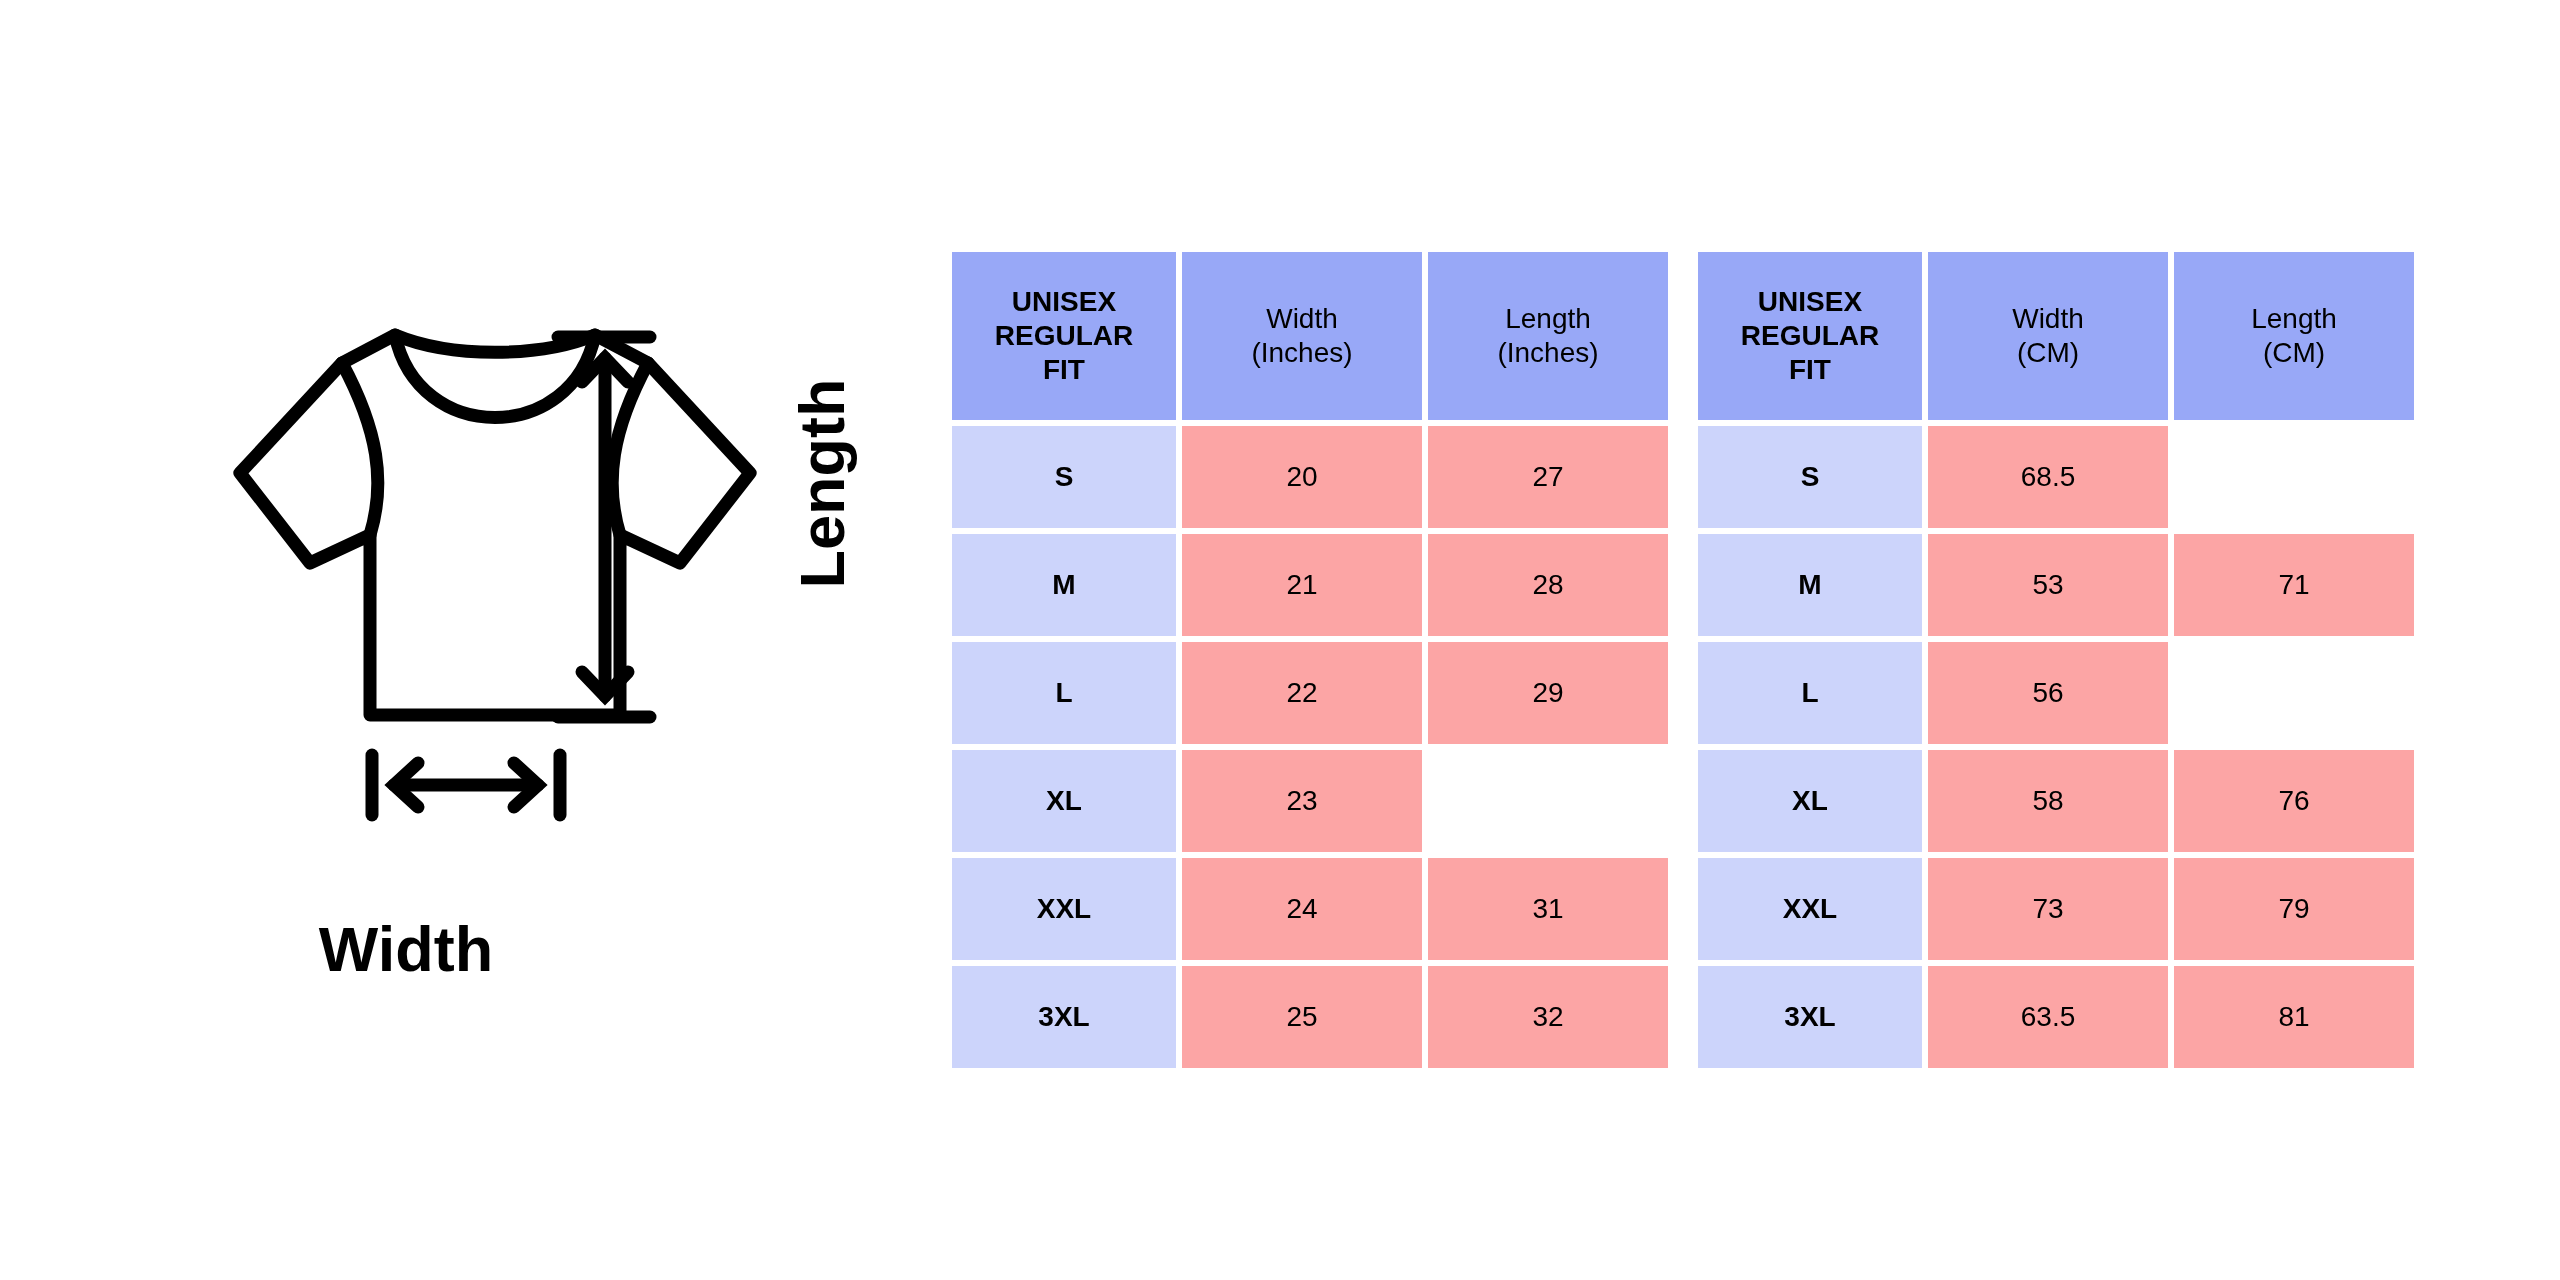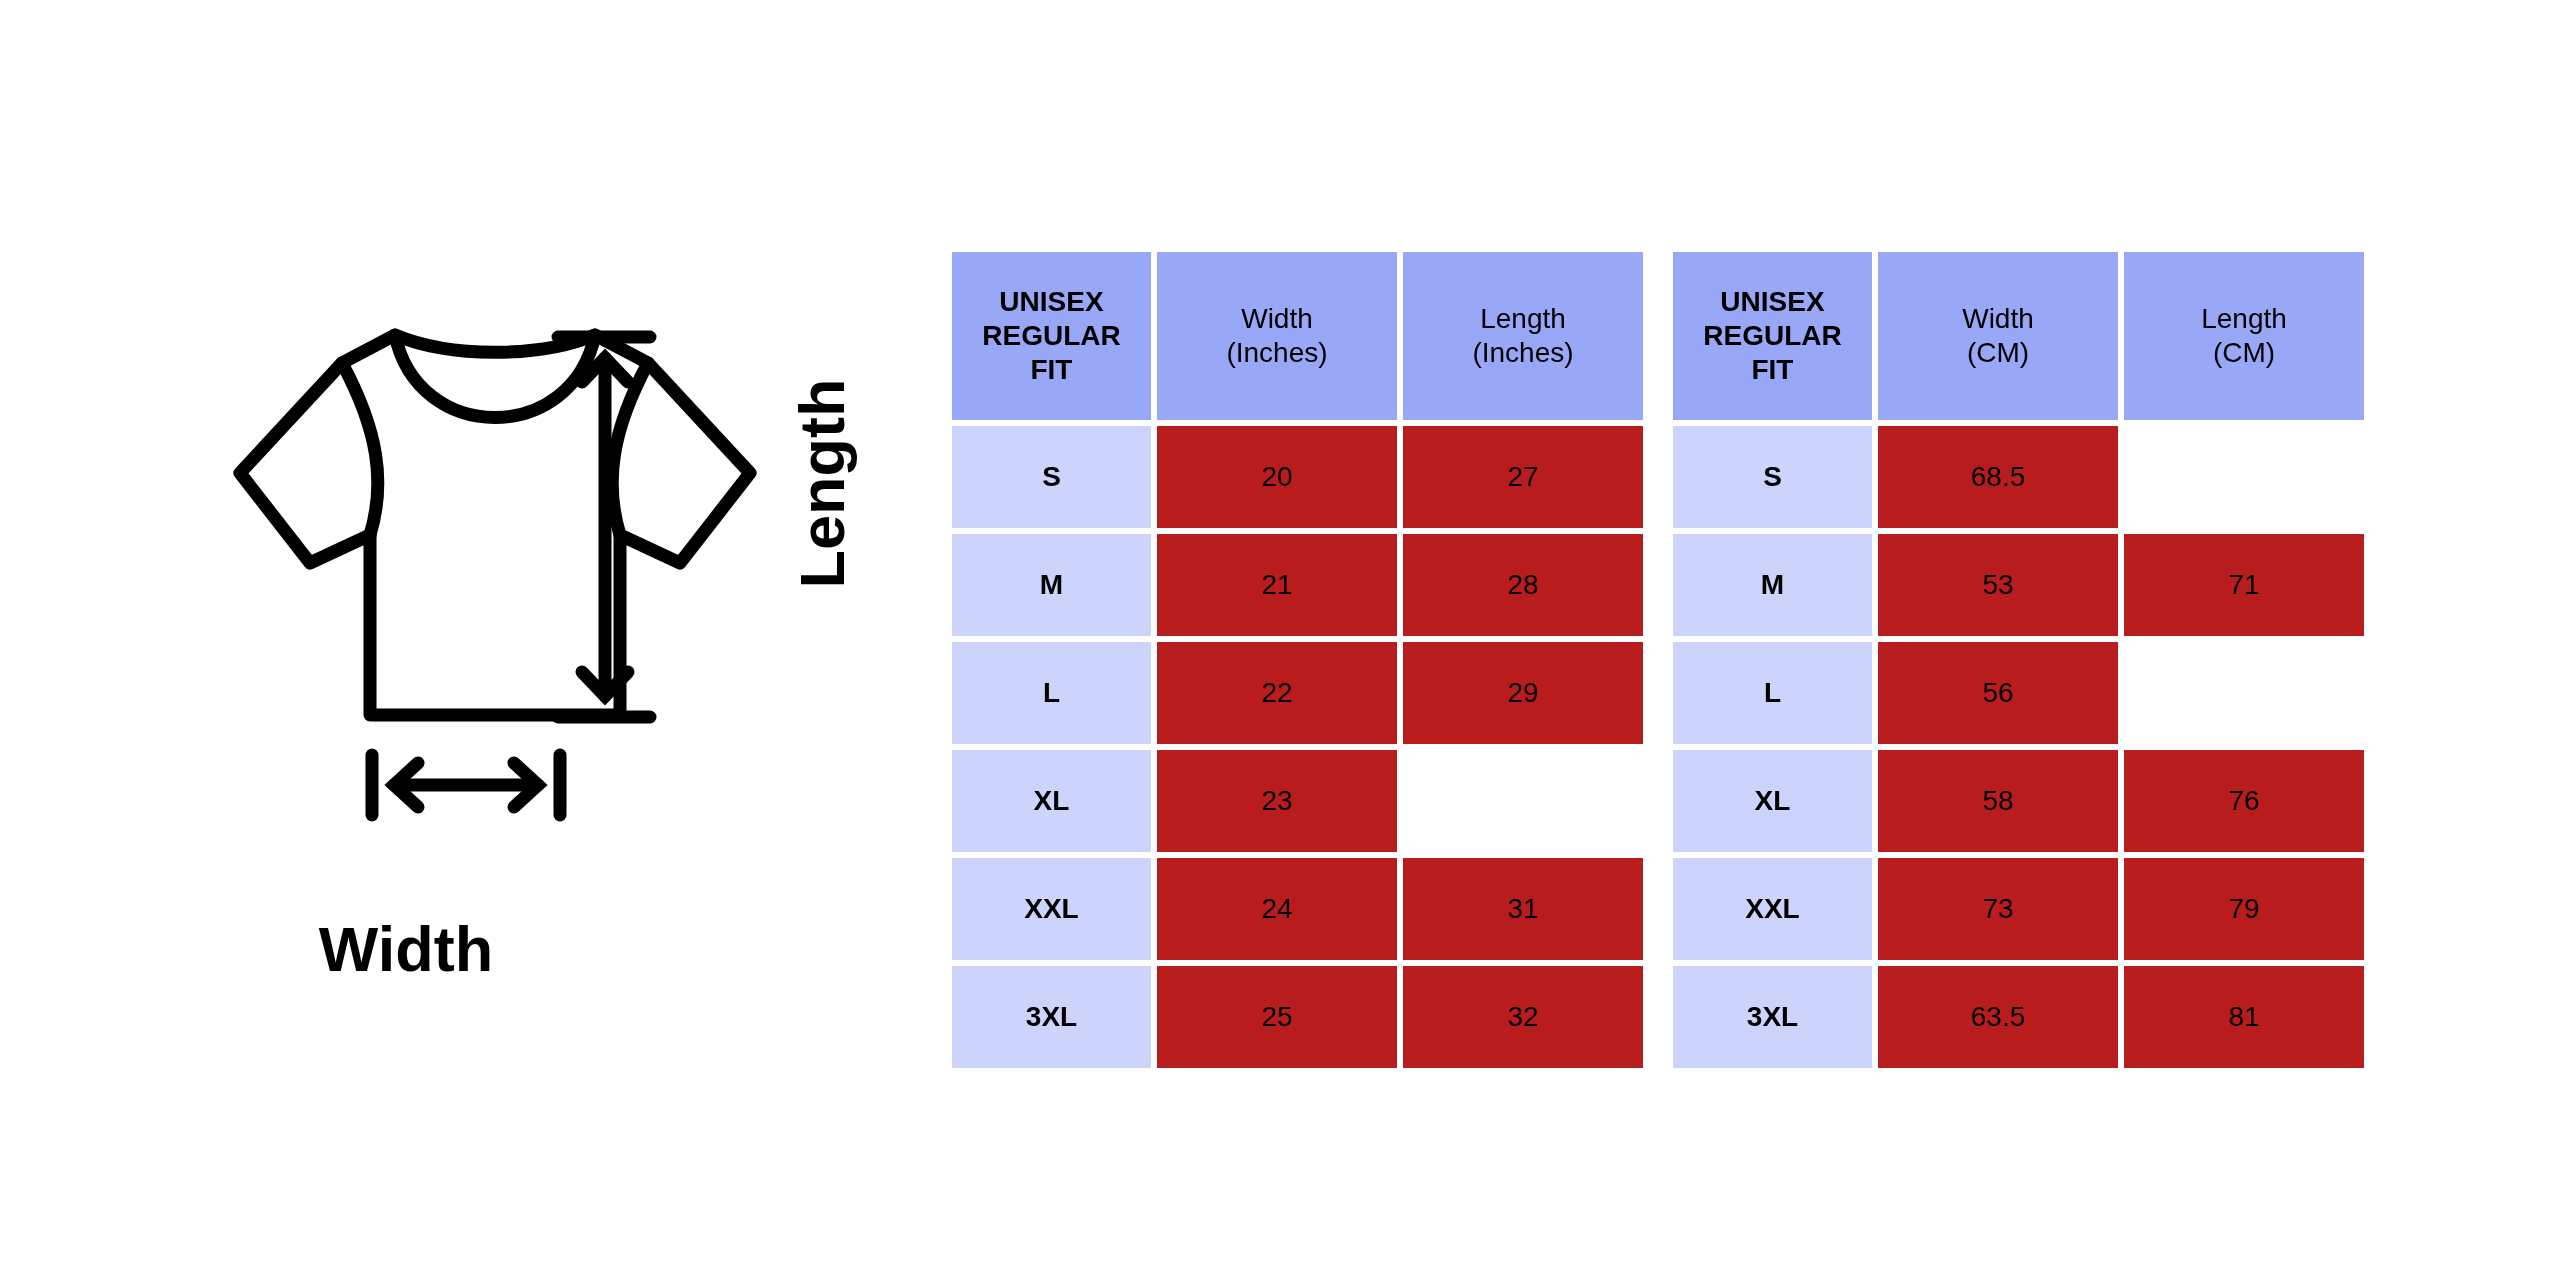--- a/index.html
+++ b/index.html
@@ -97,27 +97,27 @@
     font-size: 28px;
     font-weight: 700;
     line-height: 1.22;
     white-space: pre-line;
   }
   .tbody .cell {
     height: 102px;
     font-size: 28px;
   }
   .cell.c-size {
-    width: 199px;
+    width: 224px;
     background: #ccd4fb;
     font-weight: 700;
   }
   .cell.c-val {
     width: 240px;
-    background: #b91c1c;
+    background: #fca5a5;
     font-weight: 400;
   }
   .thead .cell.c-size { background: #98a8f7; }
   .thead .cell.c-val  { background: #98a8f7; }
 </style>
 </head>
 <body>
 
 <div class="page">
 

